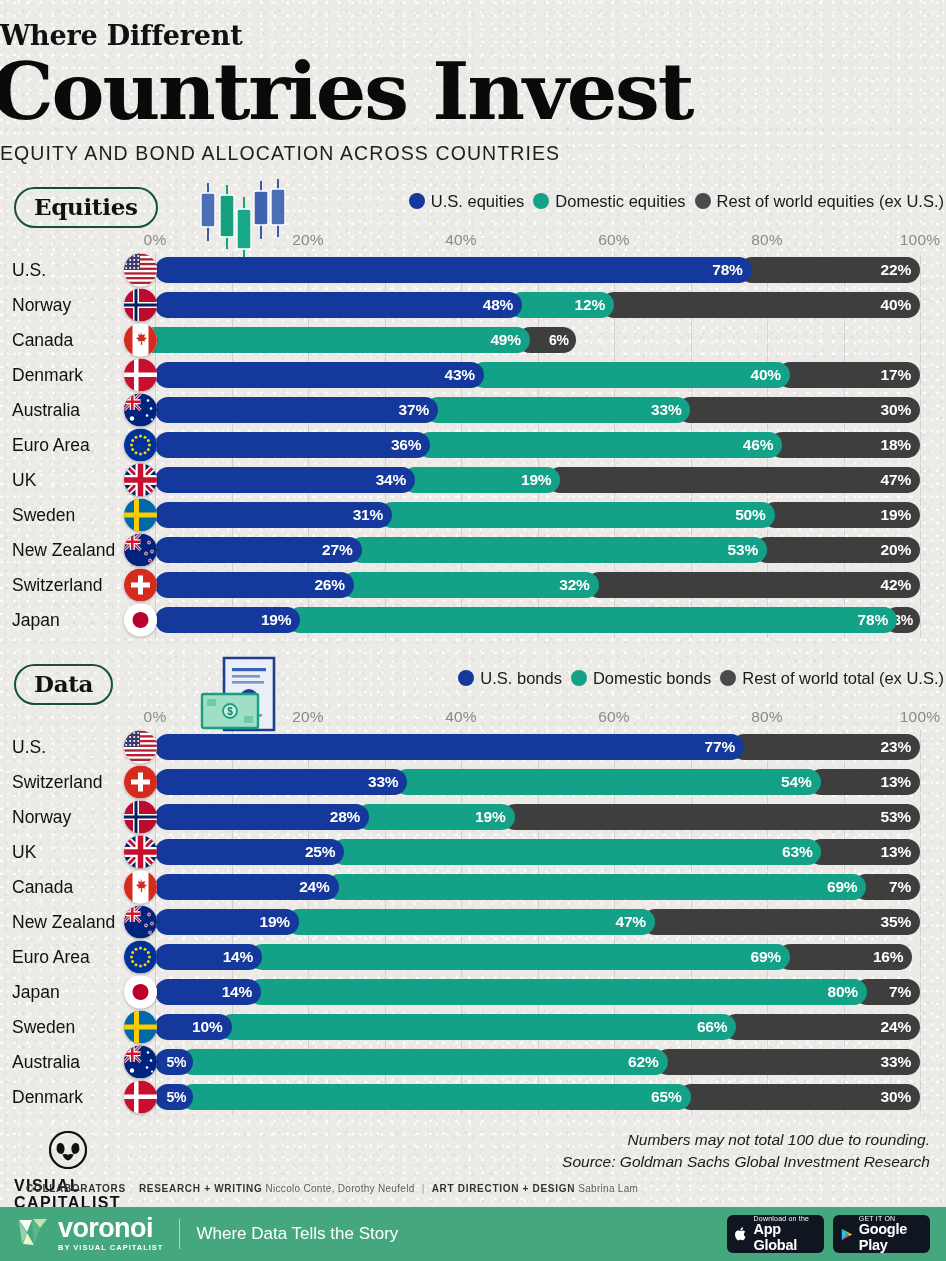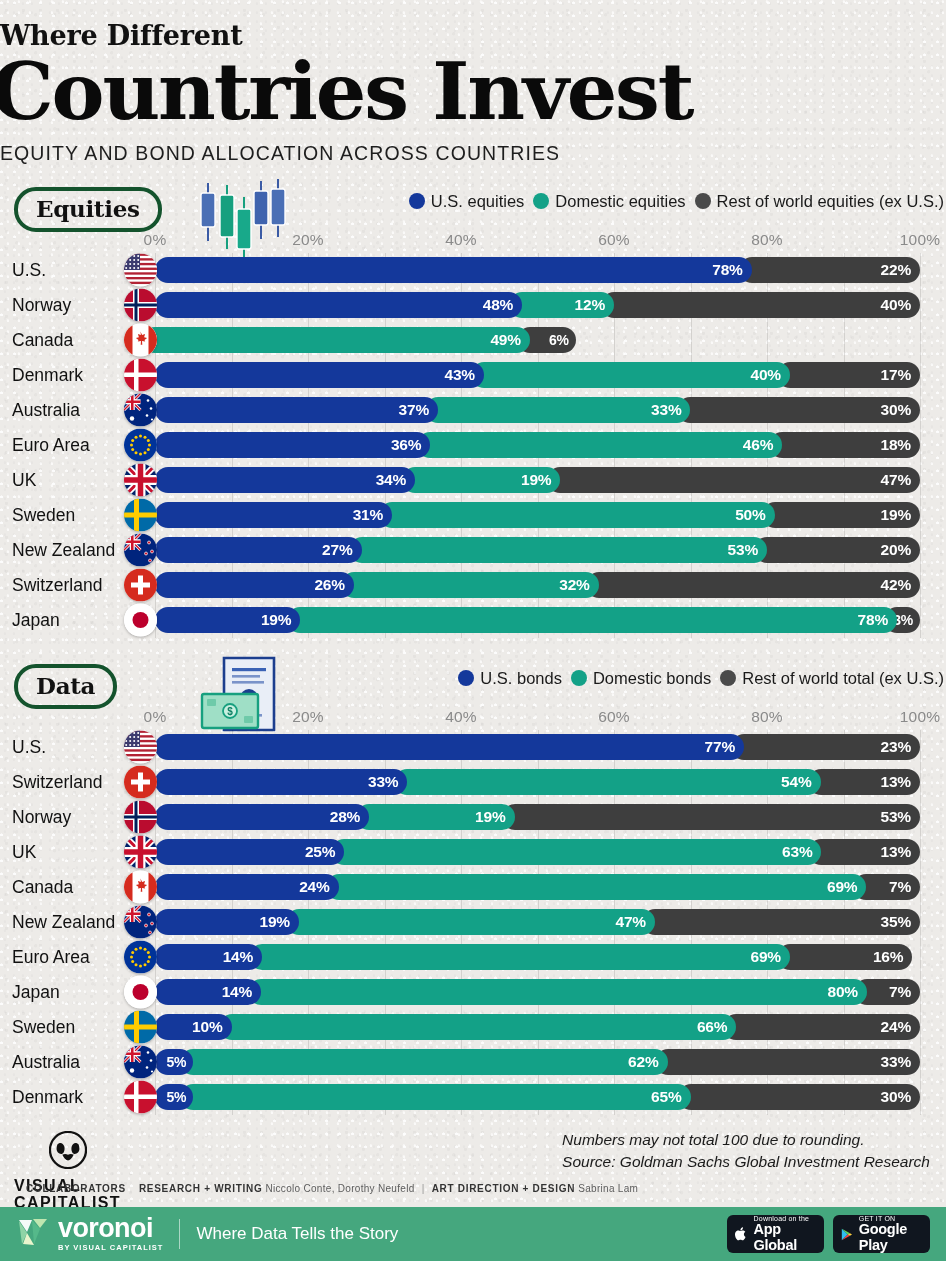--- a/index.html
+++ b/index.html
@@ -52,21 +52,21 @@
     font-weight: 500;
     letter-spacing: 1.1px;
     color: #1e1e1e;
   }
 
   
   .section { position: relative; }
   .sec-head { position: relative; height: 48px; }
   .sec-pill {
     position: absolute; left: 14px; top: 4px;
-    border: 4px solid #14532d;
+    border: 2px solid #14532d;
     border-radius: 22px;
     padding: 4px 18px 6px;
     font-family: "DejaVu Serif", "Liberation Serif", serif;
     font-weight: 700;
     font-size: 23px;
     color: #111;
     background: transparent;
     letter-spacing: -.3px;
   }
   .sec-icon { position: absolute; left: 196px; top: -6px; width: 92px; height: 82px; }
@@ -134,21 +134,21 @@
   .seg.s3 { z-index: 1; margin-left: -13px; padding-left: 13px; }
   .seg.tiny { font-size: 14px; padding-right: 7px; }
 
   
   .foot { position: relative; margin-top: 14px; padding: 0 14px; height: 64px; }
   .vc-logo { display: flex; align-items: center; gap: 9px; position: absolute; left: 14px; top: 2px; flex-direction: column; }
   .vc-mark { width: 38px; height: 38px; }
   .vc-txt { font-size: 16px; font-weight: 700; letter-spacing: 1.4px; line-height: 1.06; color: #111; }
   .foot-note {
     position: absolute; right: 16px; top: 0;
-    text-align: left; font-style: italic; font-size: 15.5px; color: #1b1b1b; line-height: 1.45;
+    text-align: right; font-style: italic; font-size: 15.5px; color: #1b1b1b; line-height: 1.45;
   }
   .collab {
     position: absolute; left: 26px; top: 54px;
     font-size: 10px; color: #333; letter-spacing: .3px;
   }
   .collab b { letter-spacing: .7px; }
   .collab .nm { color: #5d5d5d; }
   .collab .sep { color: #999; padding: 0 4px; }
 
   

